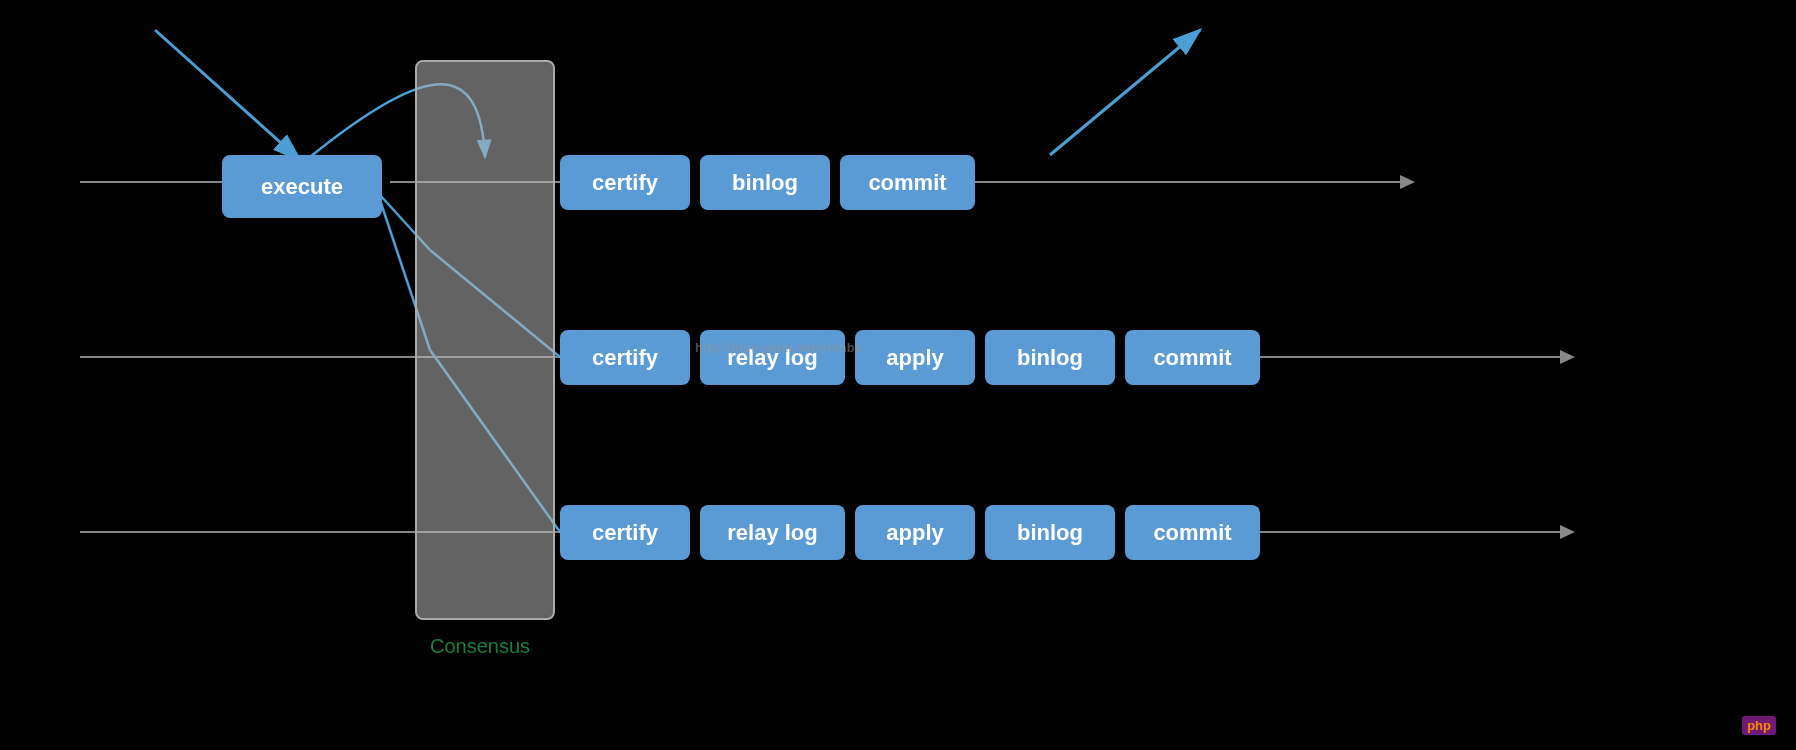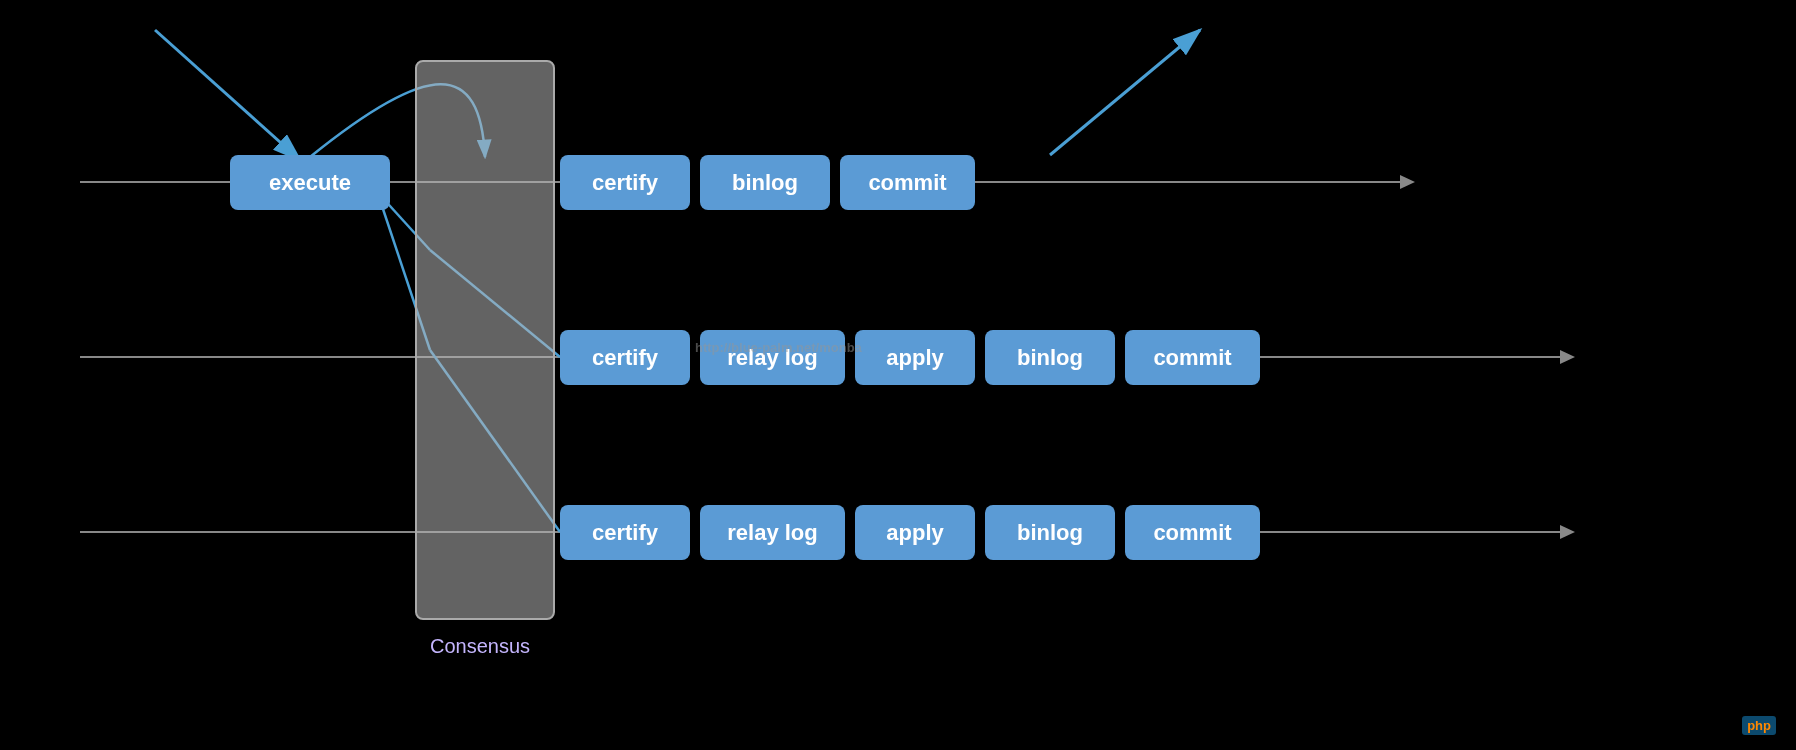--- a/index.html
+++ b/index.html
@@ -41,36 +41,36 @@
 
     .consensus-box {
       position: absolute;
       background: rgba(180,180,180,0.55);
       border: 2px solid #aaa;
       border-radius: 8px;
     }
 
     .consensus-label {
       position: absolute;
-      color: #c4b5fd;
+      color: #15803d;
       font-size: 20px;
       font-family: Arial, sans-serif;
     }
 
     .watermark {
       position: absolute;
       color: rgba(150,150,150,0.5);
       font-size: 13px;
       font-family: Arial, sans-serif;
       font-weight: bold;
     }
 
     .php-badge {
       position: absolute;
-      background: #0c4a6e;
+      background: #701a75;
       color: #f80;
       font-size: 13px;
       font-weight: bold;
       font-family: Arial, sans-serif;
       padding: 2px 5px;
       border-radius: 3px;
     }
   </style>
 </head>
 <body>
@@ -117,21 +117,21 @@
       <marker id="blue-arrow-sm" markerWidth="8" markerHeight="6" refX="7" refY="3" orient="auto">
         <polygon points="0 0, 8 3, 0 6" fill="#4a9fd4"></polygon>
       </marker>
     </defs>
   </svg>
 
   <div class="consensus-box" style="left:415px; top:60px; width:140px; height:560px;"></div>
 
   <div class="consensus-label" style="left:430px; top:635px;">Consensus</div>
 
-  <div class="node-box" style="left:230px; top:155px; width:160px; height:55px;text-align:right;">execute</div>
+  <div class="node-box" style="left:222px; top:155px; width:160px; height:63px;text-align:right;">execute</div>
 
   <div class="node-box" style="left:560px; top:155px; width:130px; height:55px;">certify</div>
 
   <div class="node-box" style="left:700px; top:155px; width:130px; height:55px;">binlog</div>
 
   <div class="node-box" style="left:840px; top:155px; width:135px; height:55px;">commit</div>
 
   <div class="node-box" style="left:560px; top:330px; width:130px; height:55px;">certify</div>
 
   <div class="node-box" style="left:700px; top:330px; width:145px; height:55px;">relay log</div>

